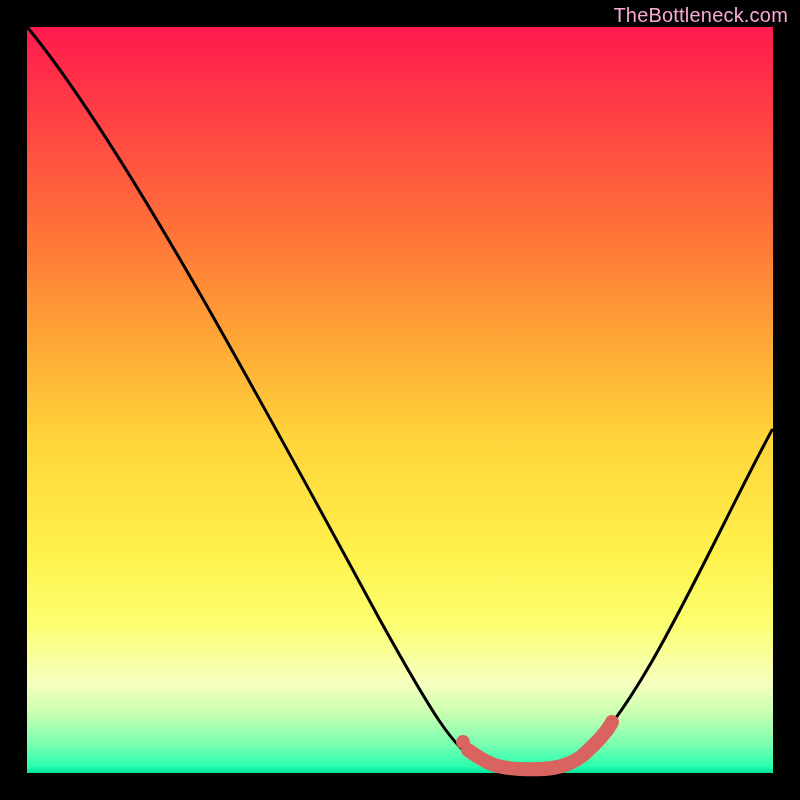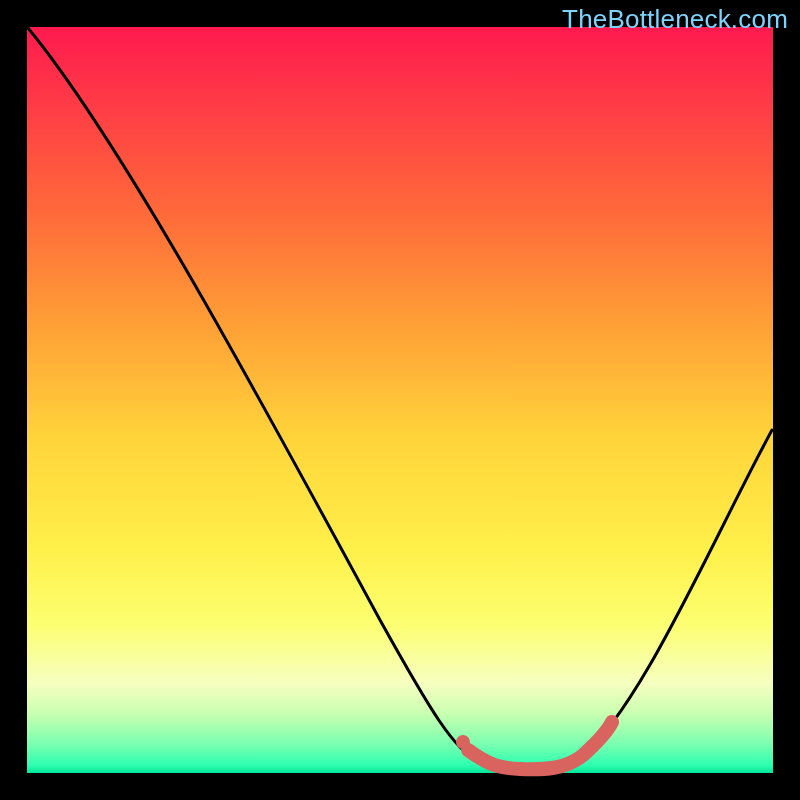--- a/index.html
+++ b/index.html
@@ -39,22 +39,22 @@
       #c9ffb0 92%,
       #7dffb0 96%,
       #2dffb0 99%,
       #00e59a 100%
     );
   }
   .watermark {
     position: absolute;
     top: 4px;
     right: 12px;
-    color: #7dd3fc;
-    font-size: 26px;
+    color: #f9a8d4;
+    font-size: 20px;
     font-weight: 500;
     letter-spacing: 0.2px;
     user-select: none;
   }
   svg.curves {
     position: absolute;
     left: 0;
     top: 0;
     width: 800px;
     height: 800px;

